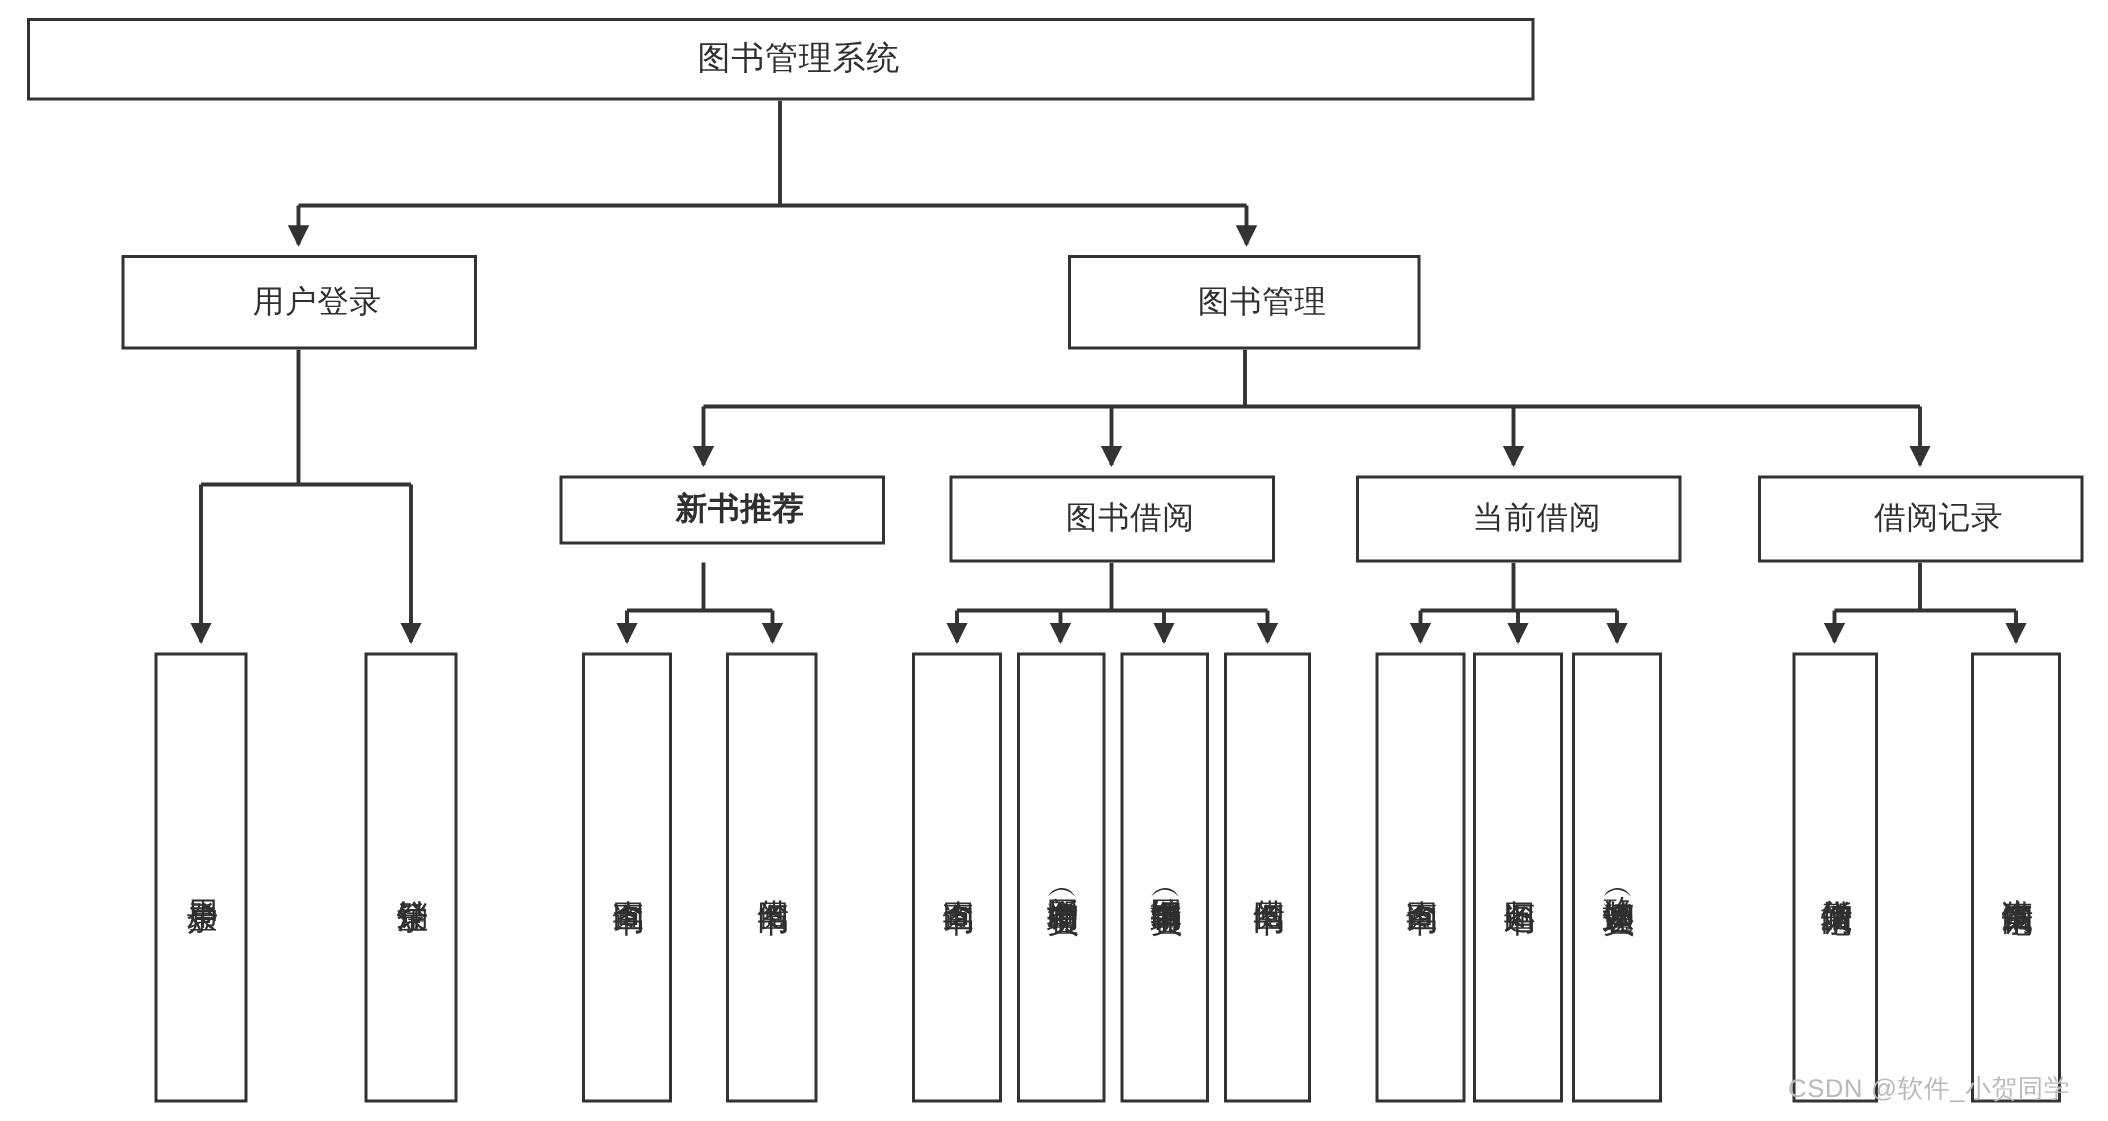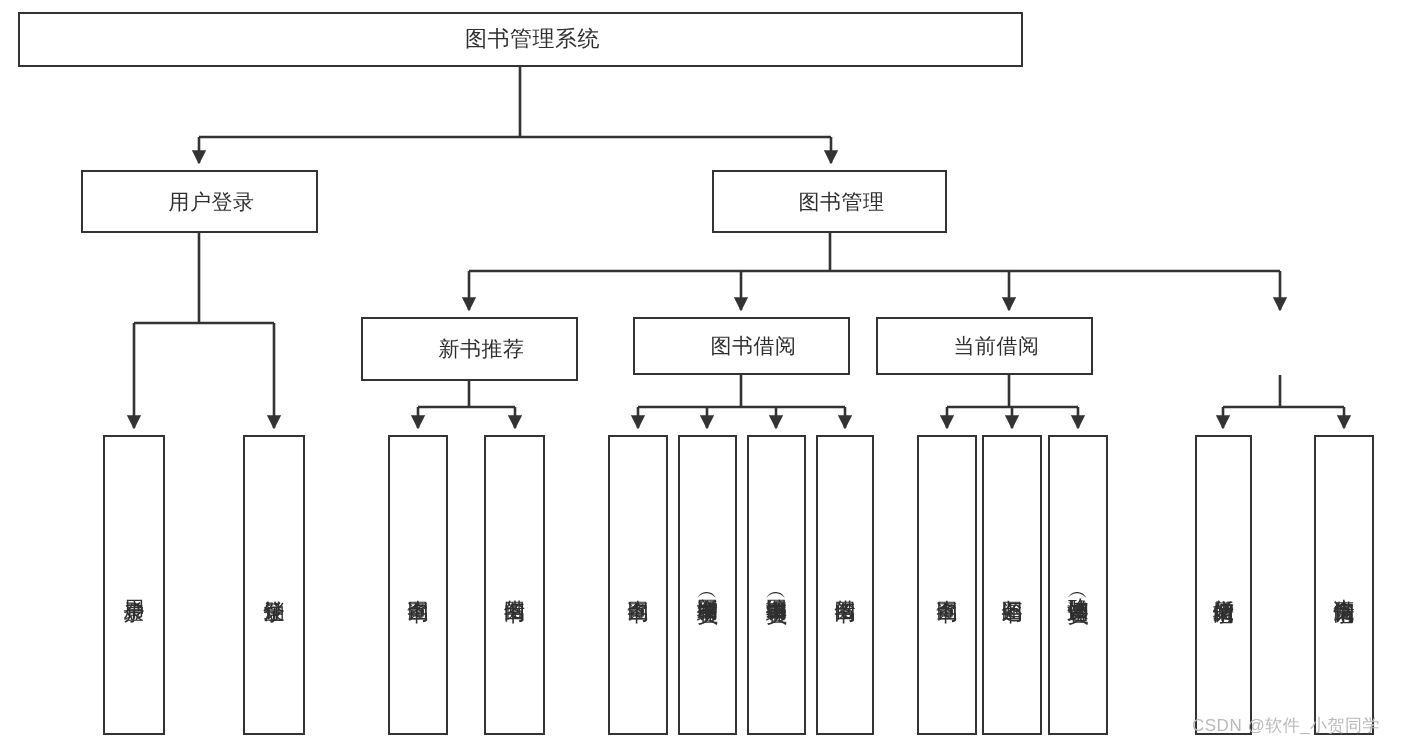--- a/index.html
+++ b/index.html
@@ -118,23 +118,24 @@
       <path d="M 1223 407 L 1223 428" marker-end="url(#arrow)"></path>
       <path d="M 1344 407 L 1344 428" marker-end="url(#arrow)"></path>
     </g>
   </svg>
 
   <div class="node horizontal root" style="left:18px; top:12px; width:1005px; height:55px;">图书管理系统</div>
 
   <div class="node horizontal" style="left:81px; top:170px; width:237px; height:63px;">用户登录</div>
   <div class="node horizontal" style="left:712px; top:170px; width:235px; height:63px;text-align:right;">图书管理</div>
 
-  <div class="node horizontal" style="left:361px; top:317px; width:217px; height:64px;">新书推荐</div>
+  <div class="node horizontal" style="left:373px; top:317px; width:217px; height:46px;font-weight:bold;">新书推荐</div>
   <div class="node horizontal" style="left:633px; top:317px; width:217px; height:58px;text-align:center;">图书借阅</div>
-  <div class="node horizontal" style="left:876px; top:317px; width:217px; height:58px;">当前借阅</div>
+  <div class="node horizontal" style="left:904px; top:317px; width:217px; height:58px;">当前借阅</div>
+  <div class="node horizontal" style="left:1172px; top:317px; width:217px; height:58px;">借阅记录</div>
 
   <div class="node vertical" style="left:103px; top:435px; width:62px; height:300px;">用户登录</div>
   <div class="node vertical" style="left:243px; top:435px; width:62px; height:300px;">注销登录</div>
   <div class="node vertical" style="left:388px; top:435px; width:60px; height:300px;">查询图书</div>
   <div class="node vertical" style="left:484px; top:435px; width:61px; height:300px;">借阅图书</div>
   <div class="node vertical" style="left:608px; top:435px; width:60px; height:300px;">查询图书</div>
   <div class="node vertical" style="left:678px; top:435px; width:59px; height:300px;">新增图书（管理员）</div>
   <div class="node vertical" style="left:747px; top:435px; width:59px; height:300px;">编辑图书（管理员）</div>
   <div class="node vertical" style="left:816px; top:435px; width:58px; height:300px;">借阅图书</div>
   <div class="node vertical" style="left:917px; top:435px; width:60px; height:300px;">查询图书</div>

